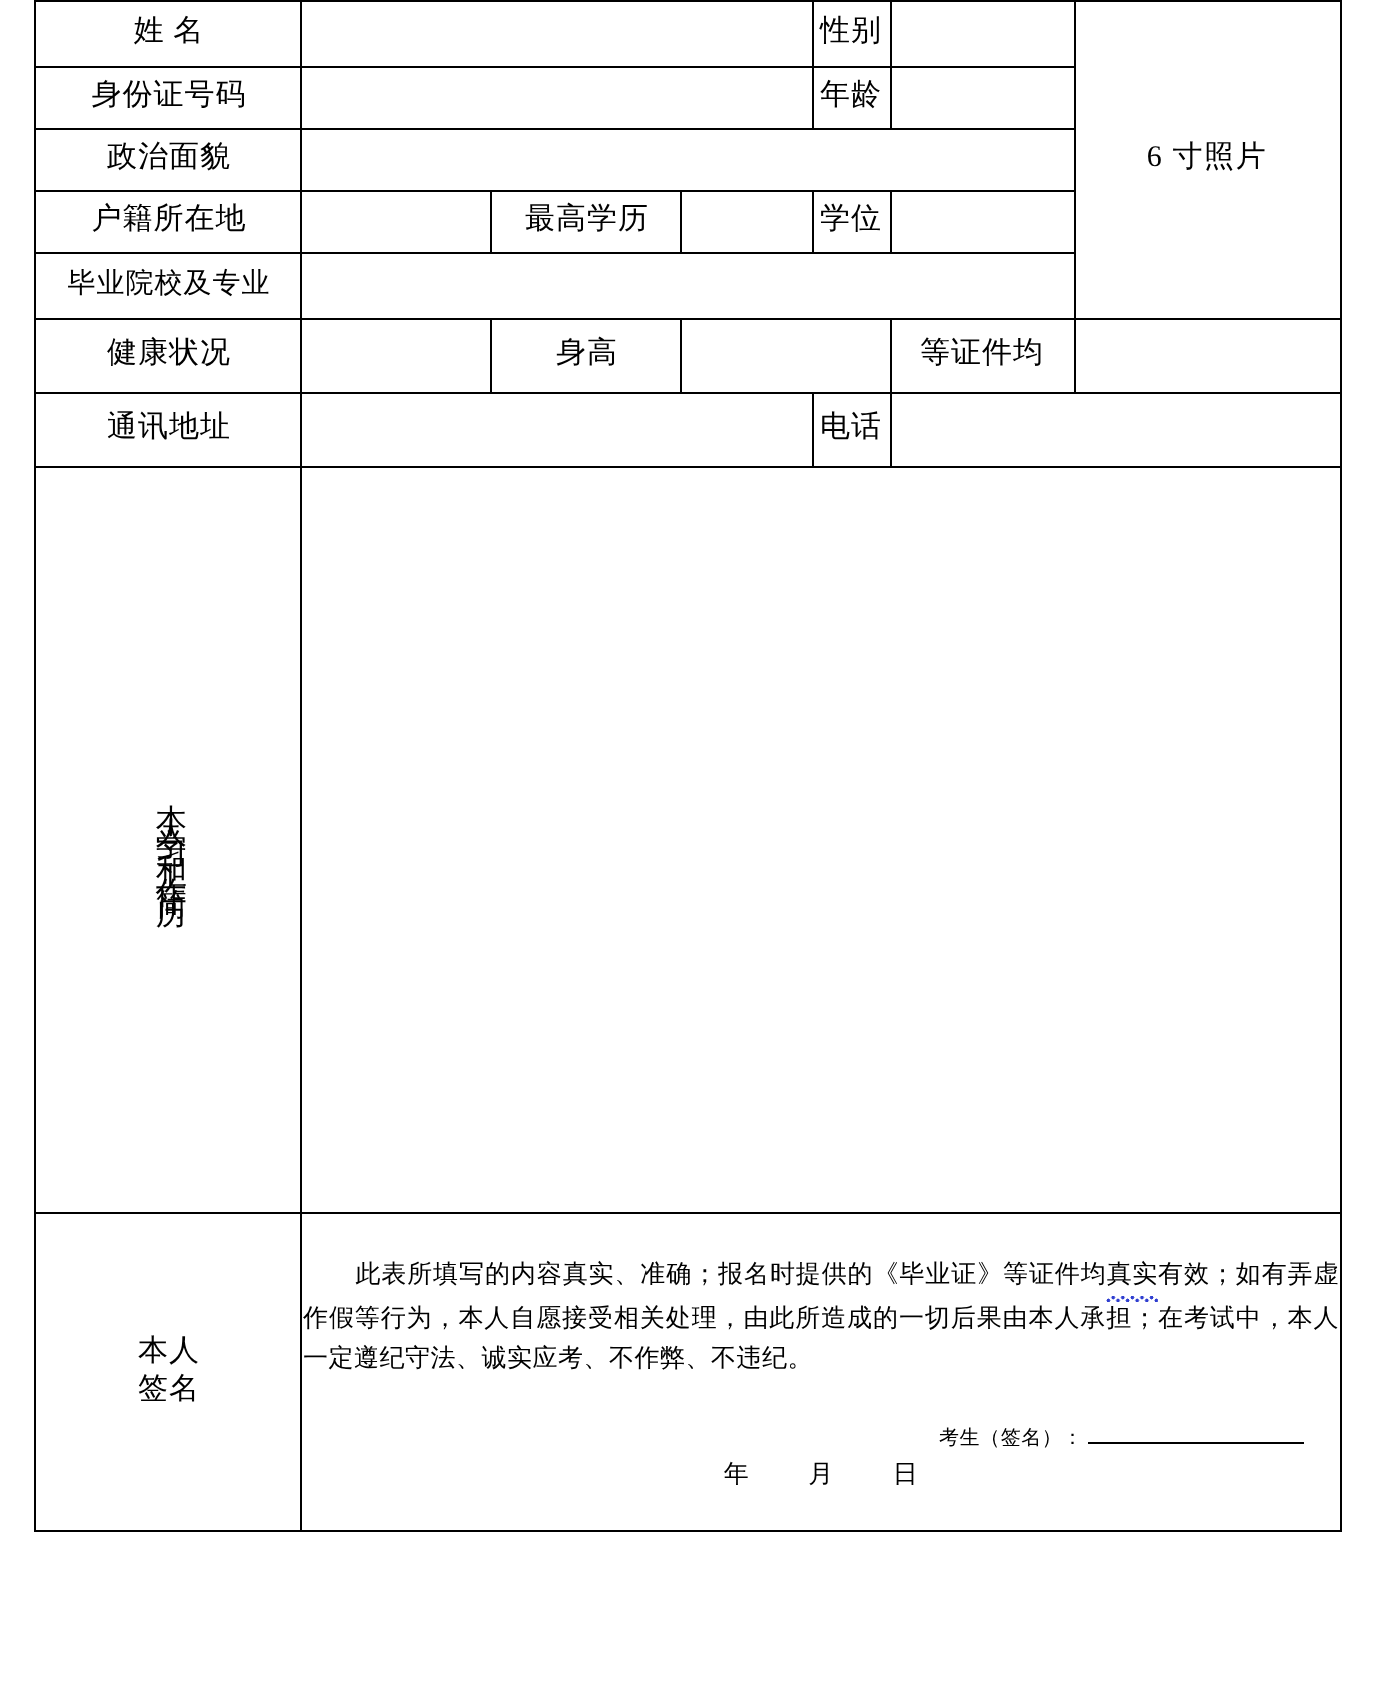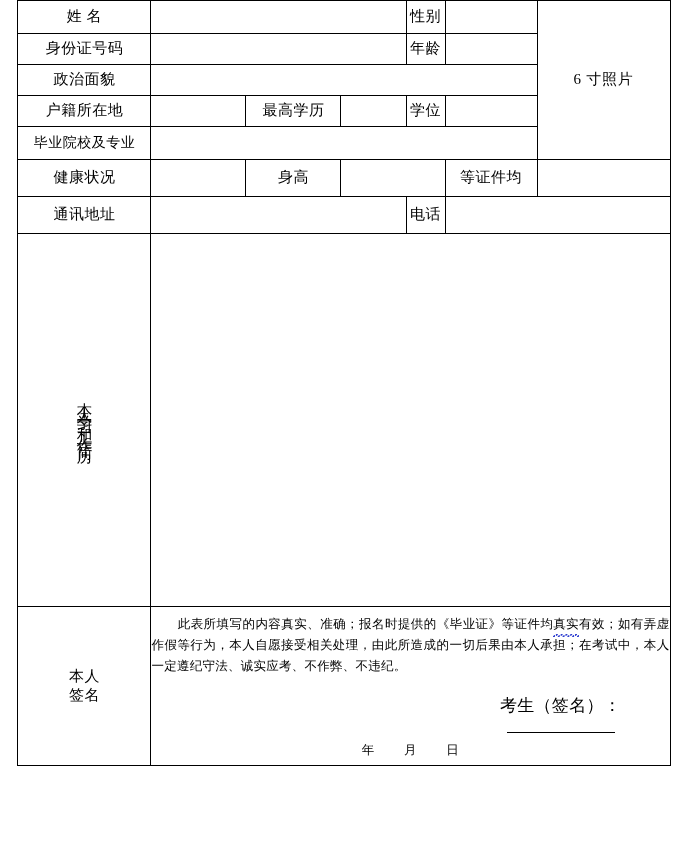--- a/index.html
+++ b/index.html
@@ -131,21 +131,21 @@
     height: 3px;
     background-image:
       radial-gradient(circle at 1.2px 2.2px, #2f3ed0 0.85px, transparent 1.05px),
       radial-gradient(circle at 3.6px 0.8px, #2f3ed0 0.85px, transparent 1.05px);
     background-size: 4.8px 3px;
     background-repeat: repeat-x;
   }
 
   .sign-row {
     margin-top: 18px;
-    font-size: 17px;
+    font-size: 10px;
     letter-spacing: 0.3px;
     padding-left: 300px;
   }
   .sign-line {
     display: inline-block;
     width: 108px;
     border-bottom: 1.4px solid #000;
     vertical-align: baseline;
     margin-left: 2px;
     height: 13px;

